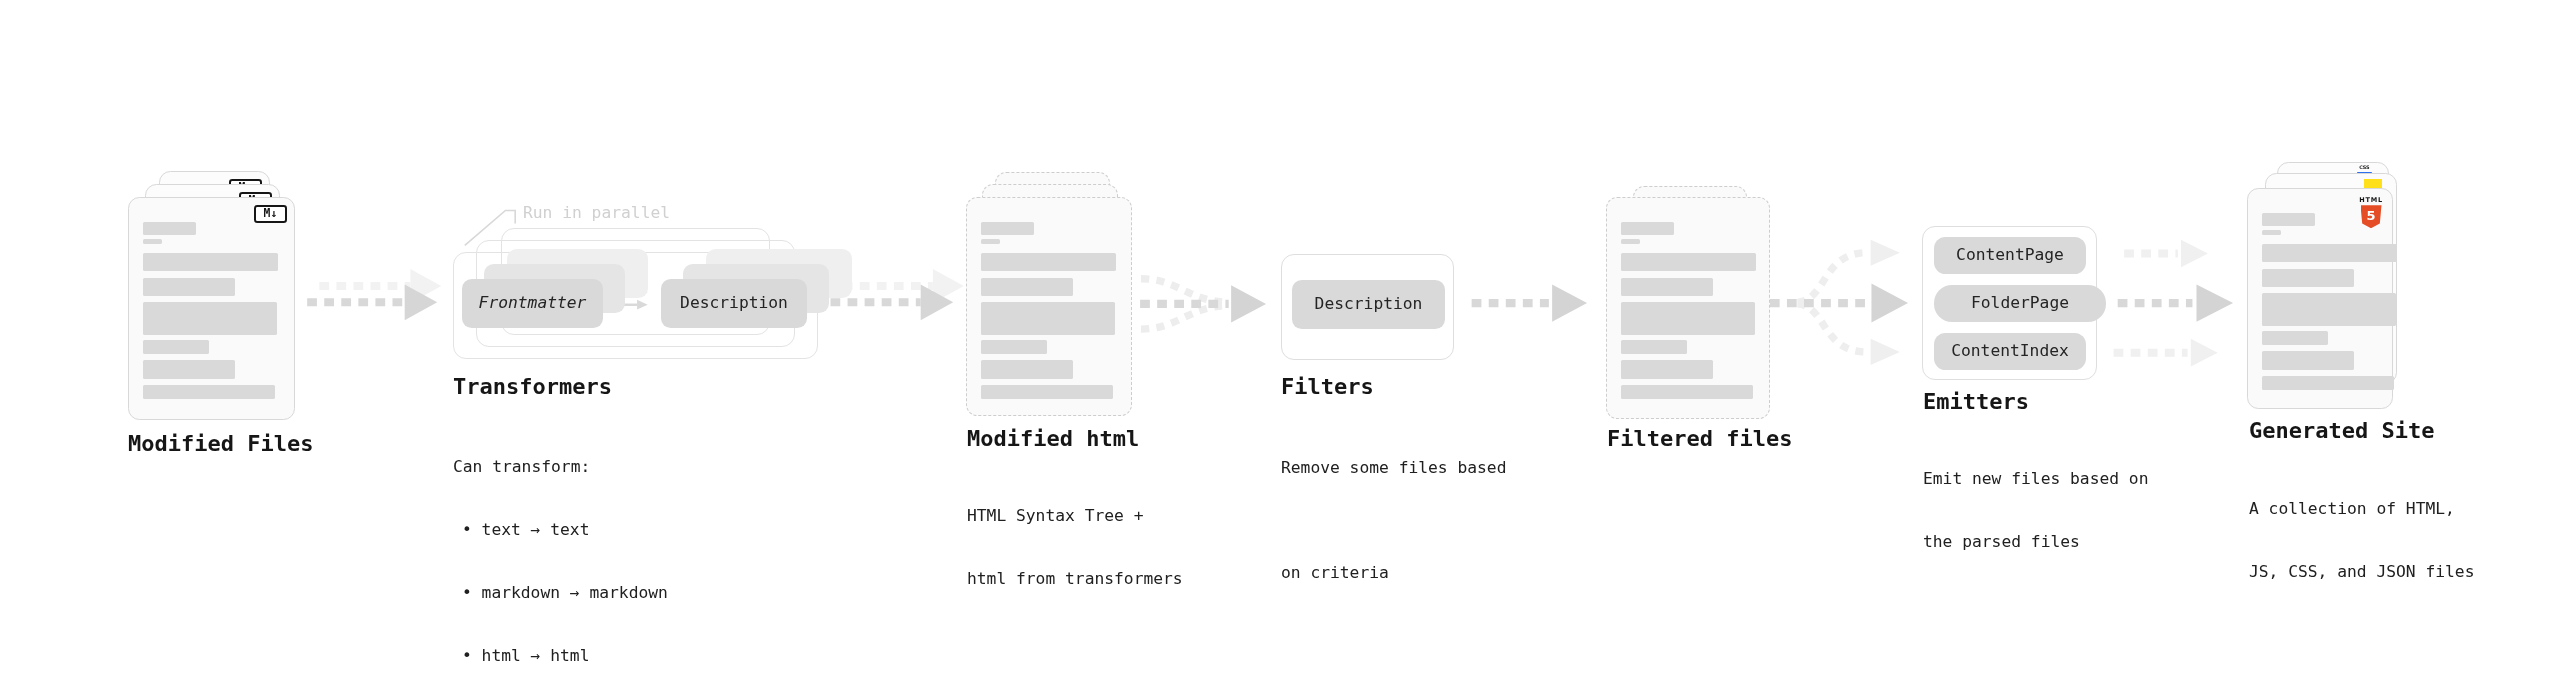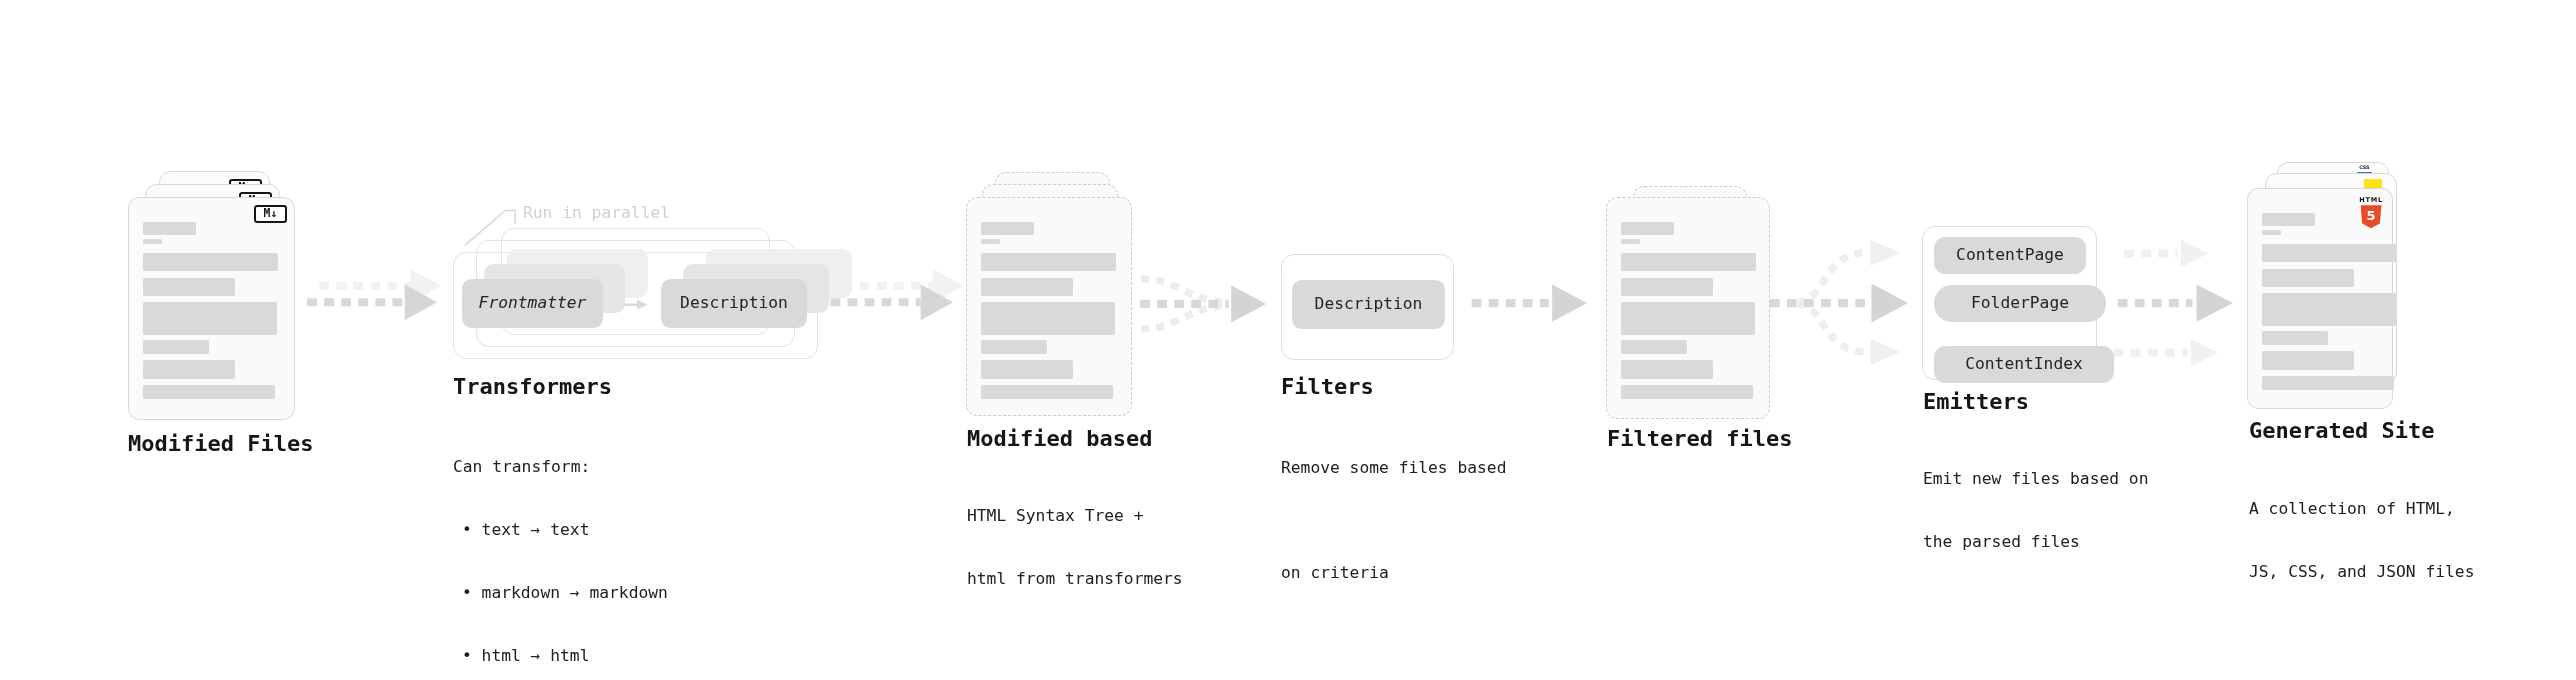--- a/index.html
+++ b/index.html
@@ -166,21 +166,21 @@
     <div class="doc dashed" style="left:966px;top:197px;width:166px;height:219px;">
       <div class="bar b1"></div>
       <div class="bar b2"></div>
       <div class="bar b3"></div>
       <div class="bar b4"></div>
       <div class="bar b5"></div>
       <div class="bar b6"></div>
       <div class="bar b7"></div>
       <div class="bar b8"></div>
     </div>
-    <div class="stage-label" style="left:967px;top:427px;">Modified based</div>
+    <div class="stage-label" style="left:967px;top:427px;">Modified html</div>
     <div class="stage-desc" style="left:967px;top:463px;">
       <span>HTML Syntax Tree +</span>
       <span>html from transformers</span>
     </div>
   </div>
 
   <div>
     <div class="frame solid" style="left:1281px;top:254px;width:173px;height:106px;"></div>
     <div class="pill" style="left:1292px;top:280px;width:153px;height:49px;">Description</div>
     <div class="stage-label" style="left:1281px;top:375px;text-align:center;">Filters</div>
@@ -203,21 +203,21 @@
       <div class="bar b7"></div>
       <div class="bar b8"></div>
     </div>
     <div class="stage-label" style="left:1607px;top:427px;">Filtered files</div>
   </div>
 
   <div>
     <div class="frame solid" style="left:1922px;top:226px;width:175px;height:154px;"></div>
     <div class="pill" style="left:1934px;top:237px;width:152px;height:37px;border-radius:11.4px;">ContentPage</div>
     <div class="pill" style="left:1934px;top:285px;width:172px;height:37px;border-radius:18px;">FolderPage</div>
-    <div class="pill" style="left:1934px;top:346px;width:180px;height:37px;border-radius:11.4px;">ContentIndex</div>
+    <div class="pill" style="left:1934px;top:333px;width:152px;height:37px;border-radius:11.4px;">ContentIndex</div>
     <div class="stage-label" style="left:1923px;top:390px;">Emitters</div>
     <div class="stage-desc" style="left:1923px;top:426px;">
       <span>Emit new files based on</span>
       <span>the parsed files</span>
     </div>
   </div>
 
   <div>
     <div class="doc ghostdoc" style="left:2277px;top:162px;width:112px;height:211px;">
       <div class="css-badge">

